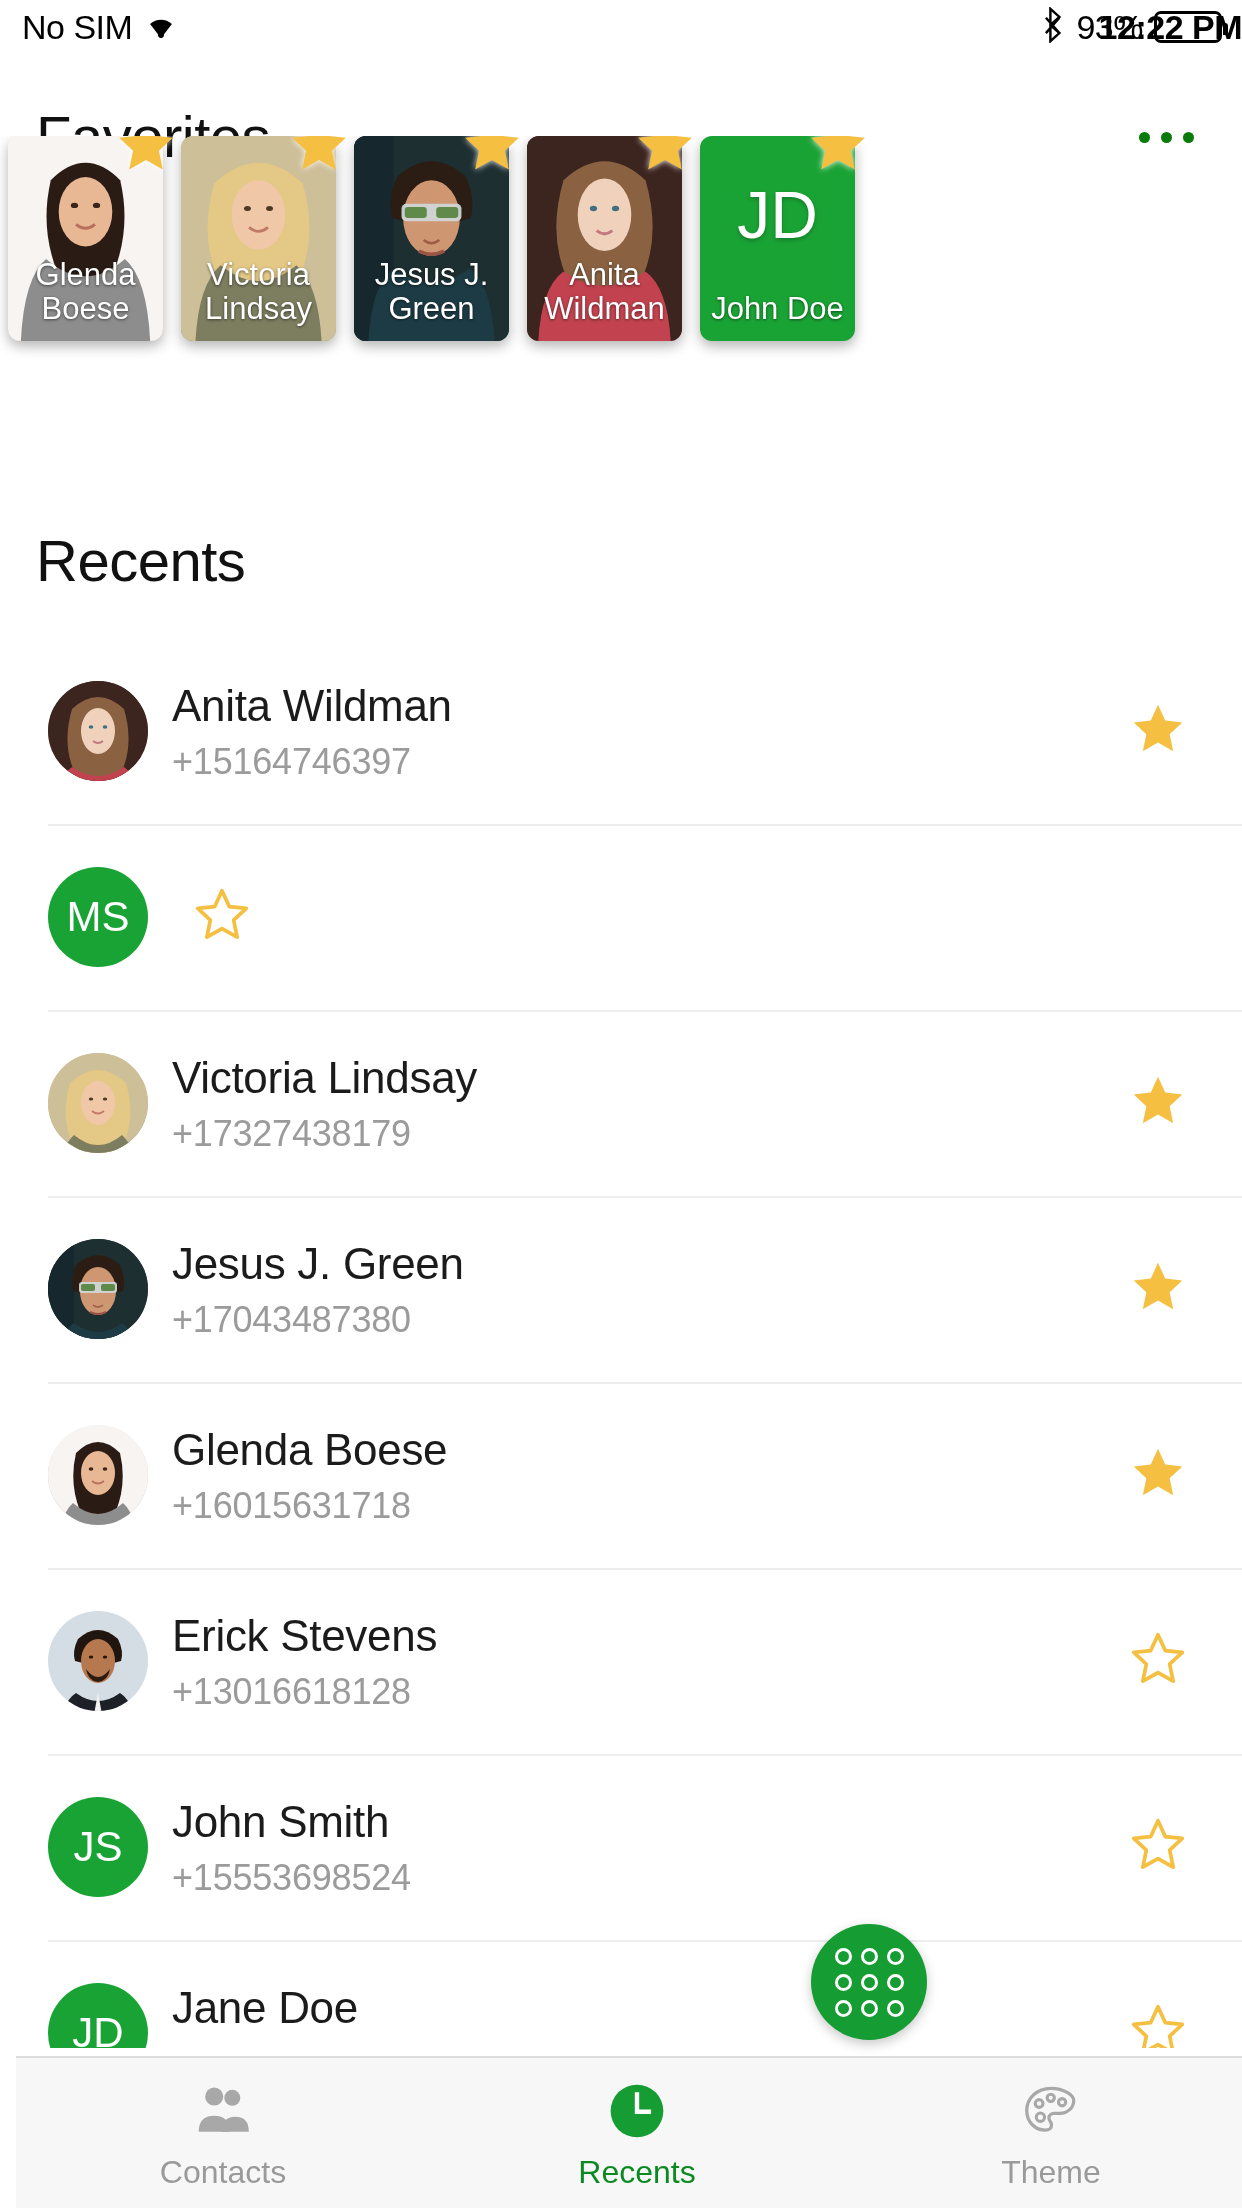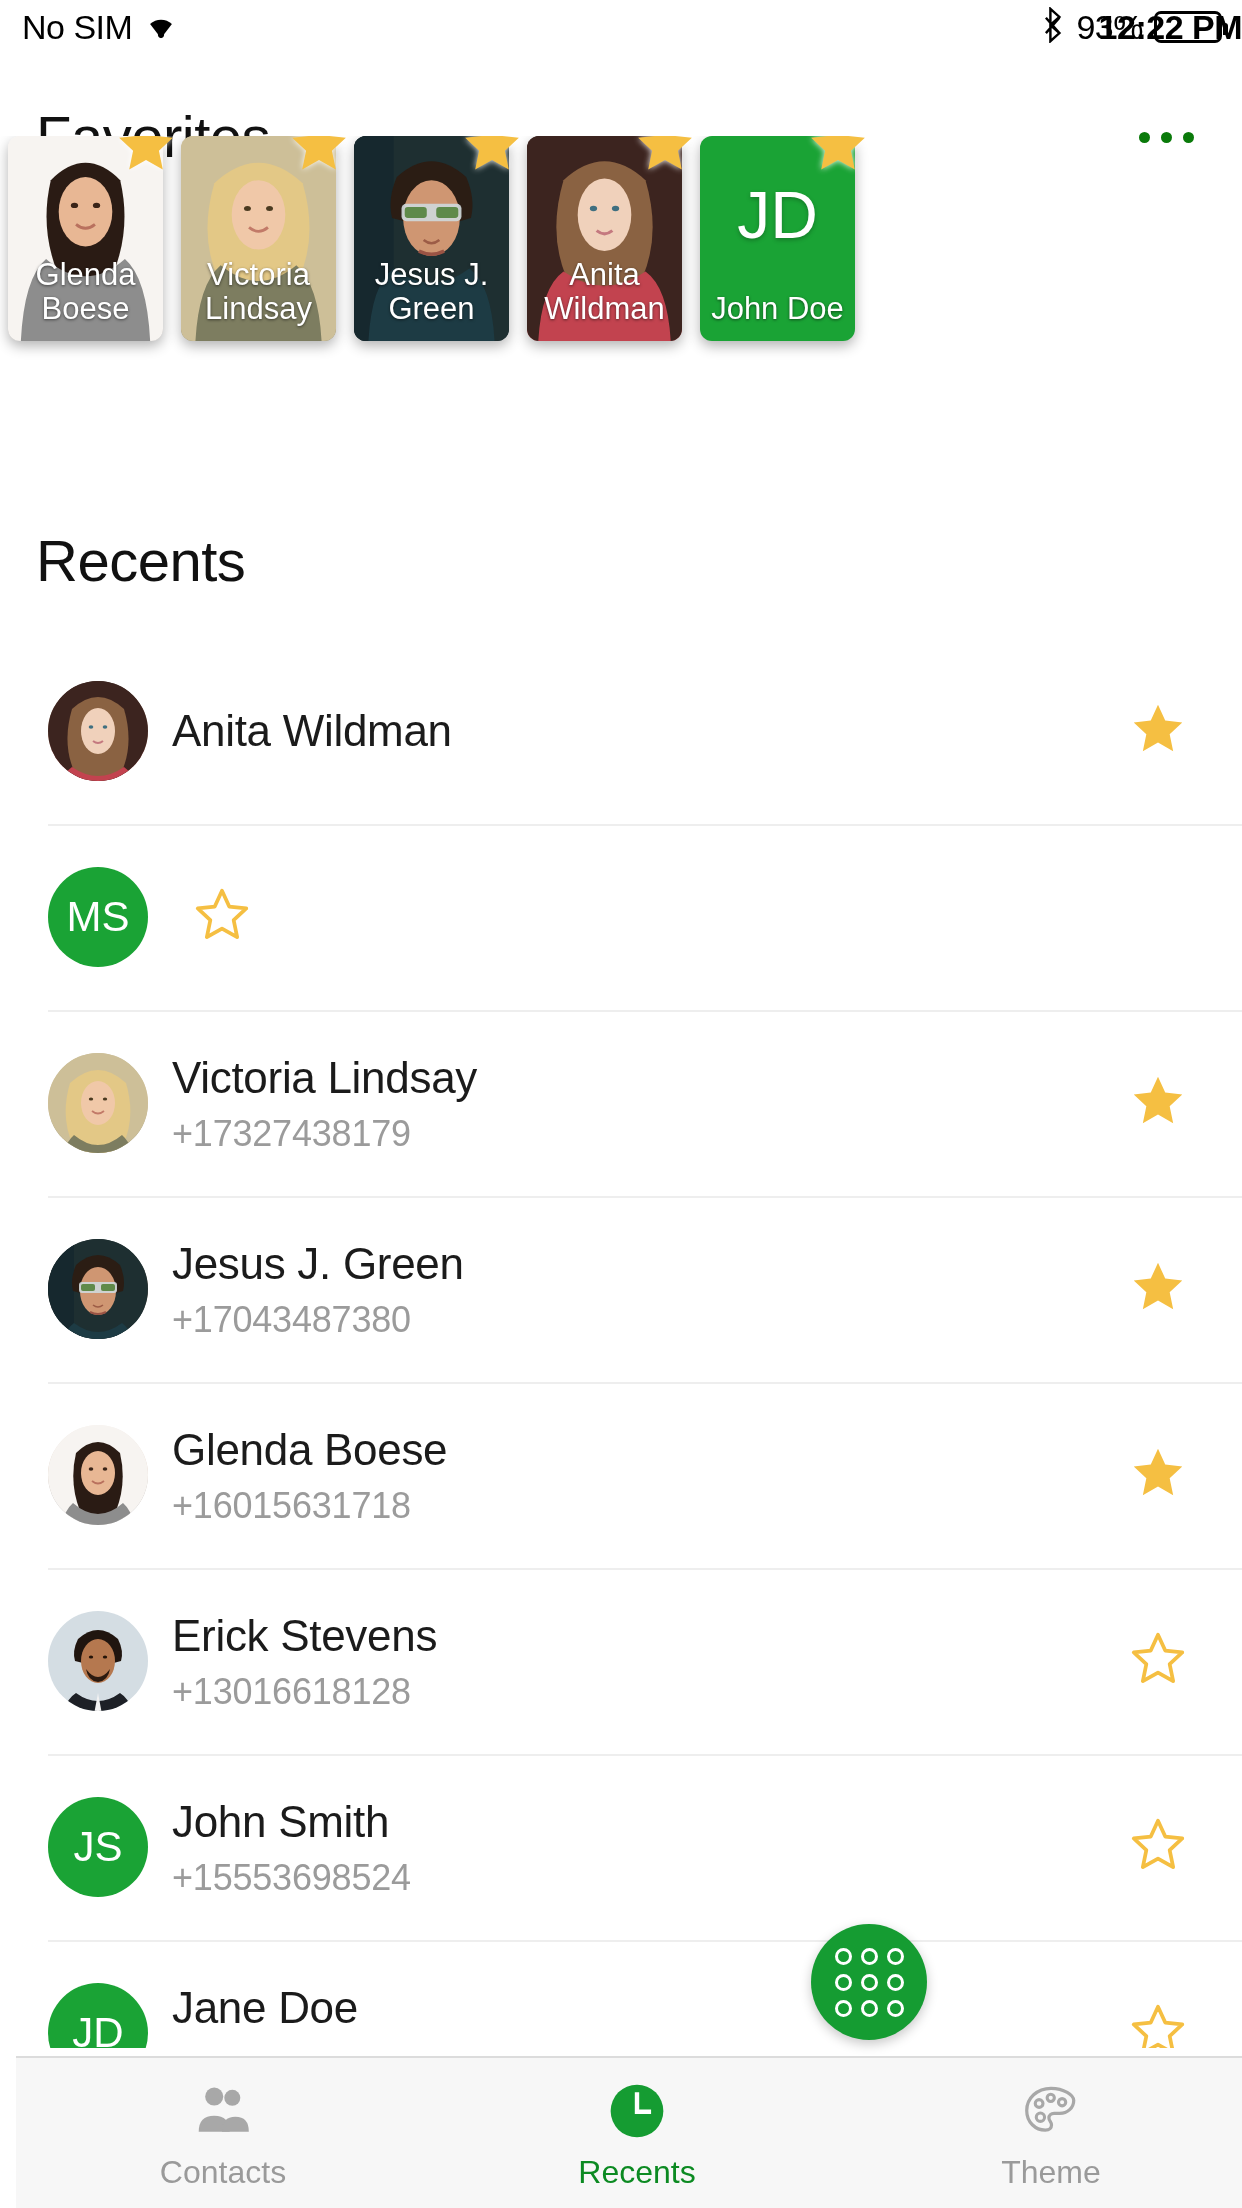--- a/index.html
+++ b/index.html
@@ -296,20 +296,21 @@
               <ellipse cx="50" cy="50" rx="17" ry="23" fill="#f0d1bb"></ellipse>
               <ellipse cx="43" cy="46" rx="2.3" ry="1.7" fill="#3f6f80"></ellipse>
               <ellipse cx="57" cy="46" rx="2.3" ry="1.7" fill="#3f6f80"></ellipse>
               <path d="M45 60 q5 4 10 0" stroke="#c4797f" stroke-width="2" fill="none"></path>
               <path d="M24 86 q26 18 52 0 q14 10 16 44 H8 q2-34 16-44z" fill="#c2434f"></path>
             </svg>
           </div>
         </div>
         <div class="rec-text">
           <div class="rec-name">Anita Wildman</div>
+          <div class="rec-phone">+15164746397</div>
         </div>
         <span class="rec-star"><svg width="56" height="56" viewBox="0 0 24 24">
             <path d="M12 1.6 L15.1 8.4 L22.4 9.2 L17 14.2 L18.5 21.5 L12 17.8 L5.5 21.5 L7 14.2 L1.6 9.2 L8.9 8.4 Z" fill="#f5bf42"></path>
           </svg></span>
       </div>
       <div class="rec-row">
         <div class="avatar">
           <div class="avatar-initials">MS</div>
         </div>
         <span class="rec-star"><svg width="56" height="56" viewBox="0 0 24 24">

